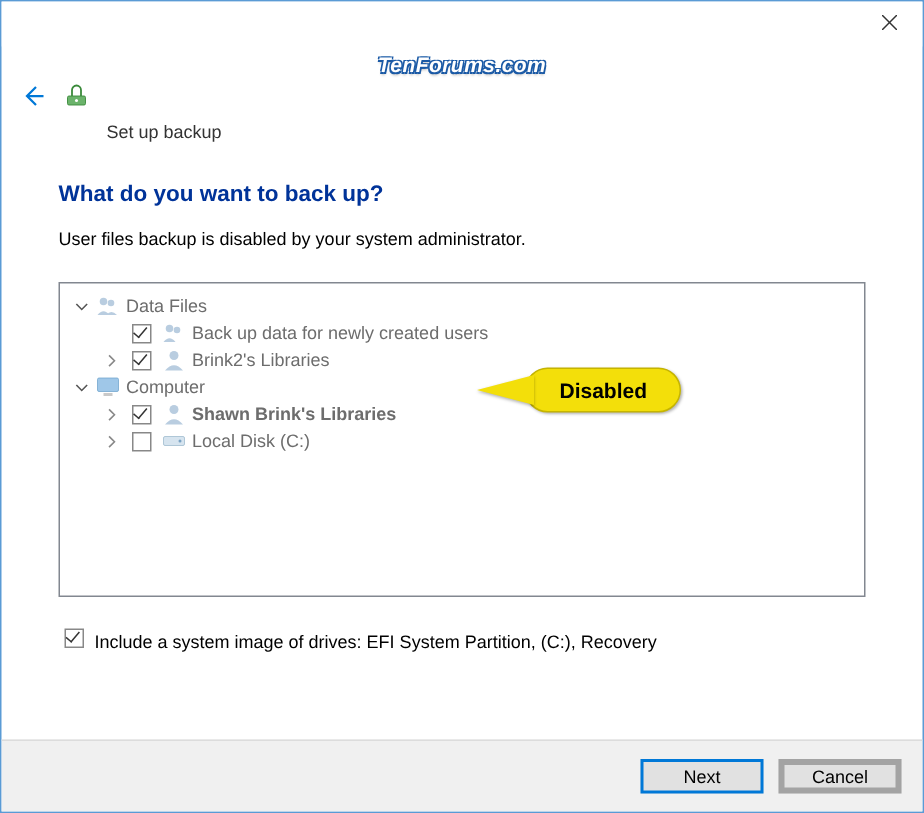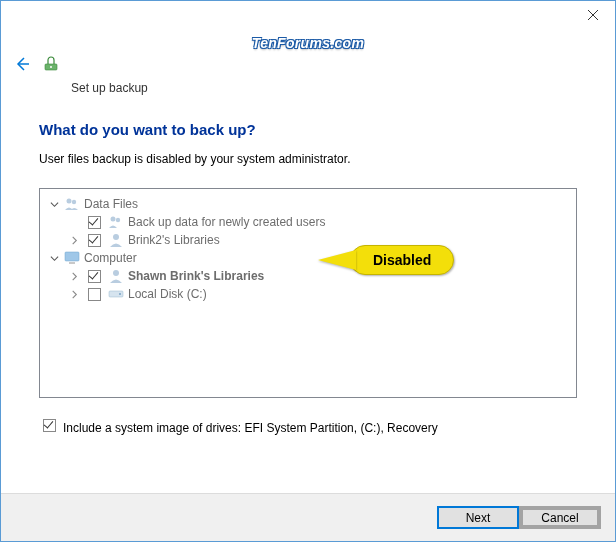--- a/index.html
+++ b/index.html
@@ -164,21 +164,21 @@
     bottom: 0;
     left: 0;
     right: 0;
     height: 48px;
     background: #f0f0f0;
     border-top: 1px solid #dcdcdc;
     display: flex;
     justify-content: flex-end;
     align-items: center;
     padding: 12px 14px;
-    gap: 0;
+    gap: 10px;
   }
   .btn {
     min-width: 82px;
     height: 23px;
     background: #e1e1e1;
     border: 4px solid #a3a3a3;
     font-size: 12px;
     font-family: inherit;
     display: inline-flex;
     align-items: center;

